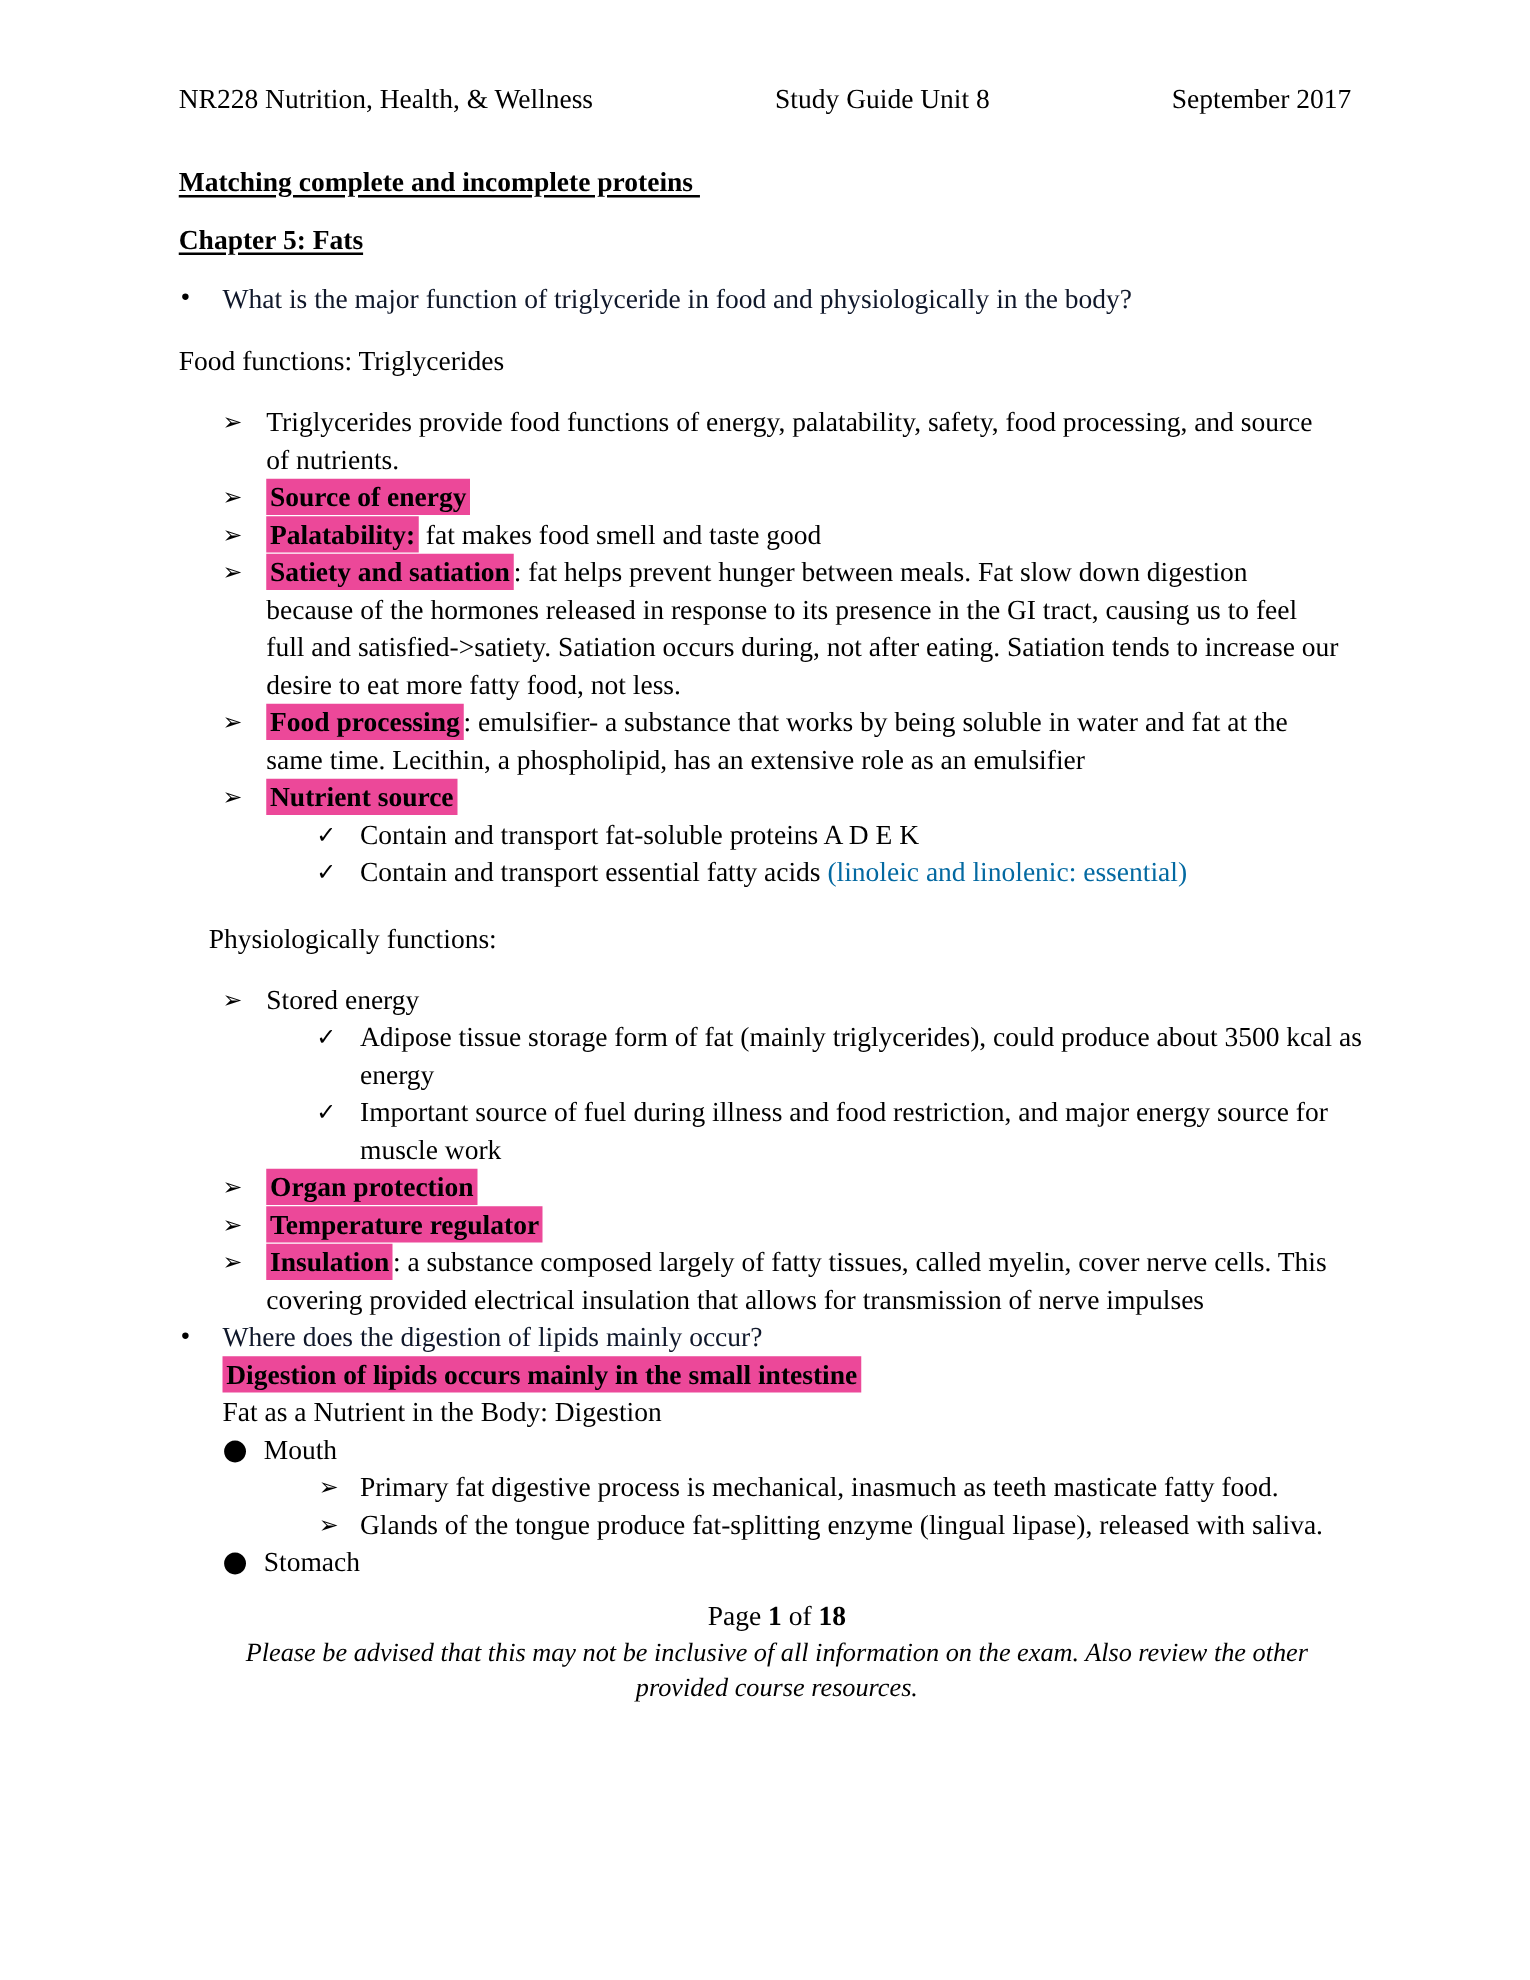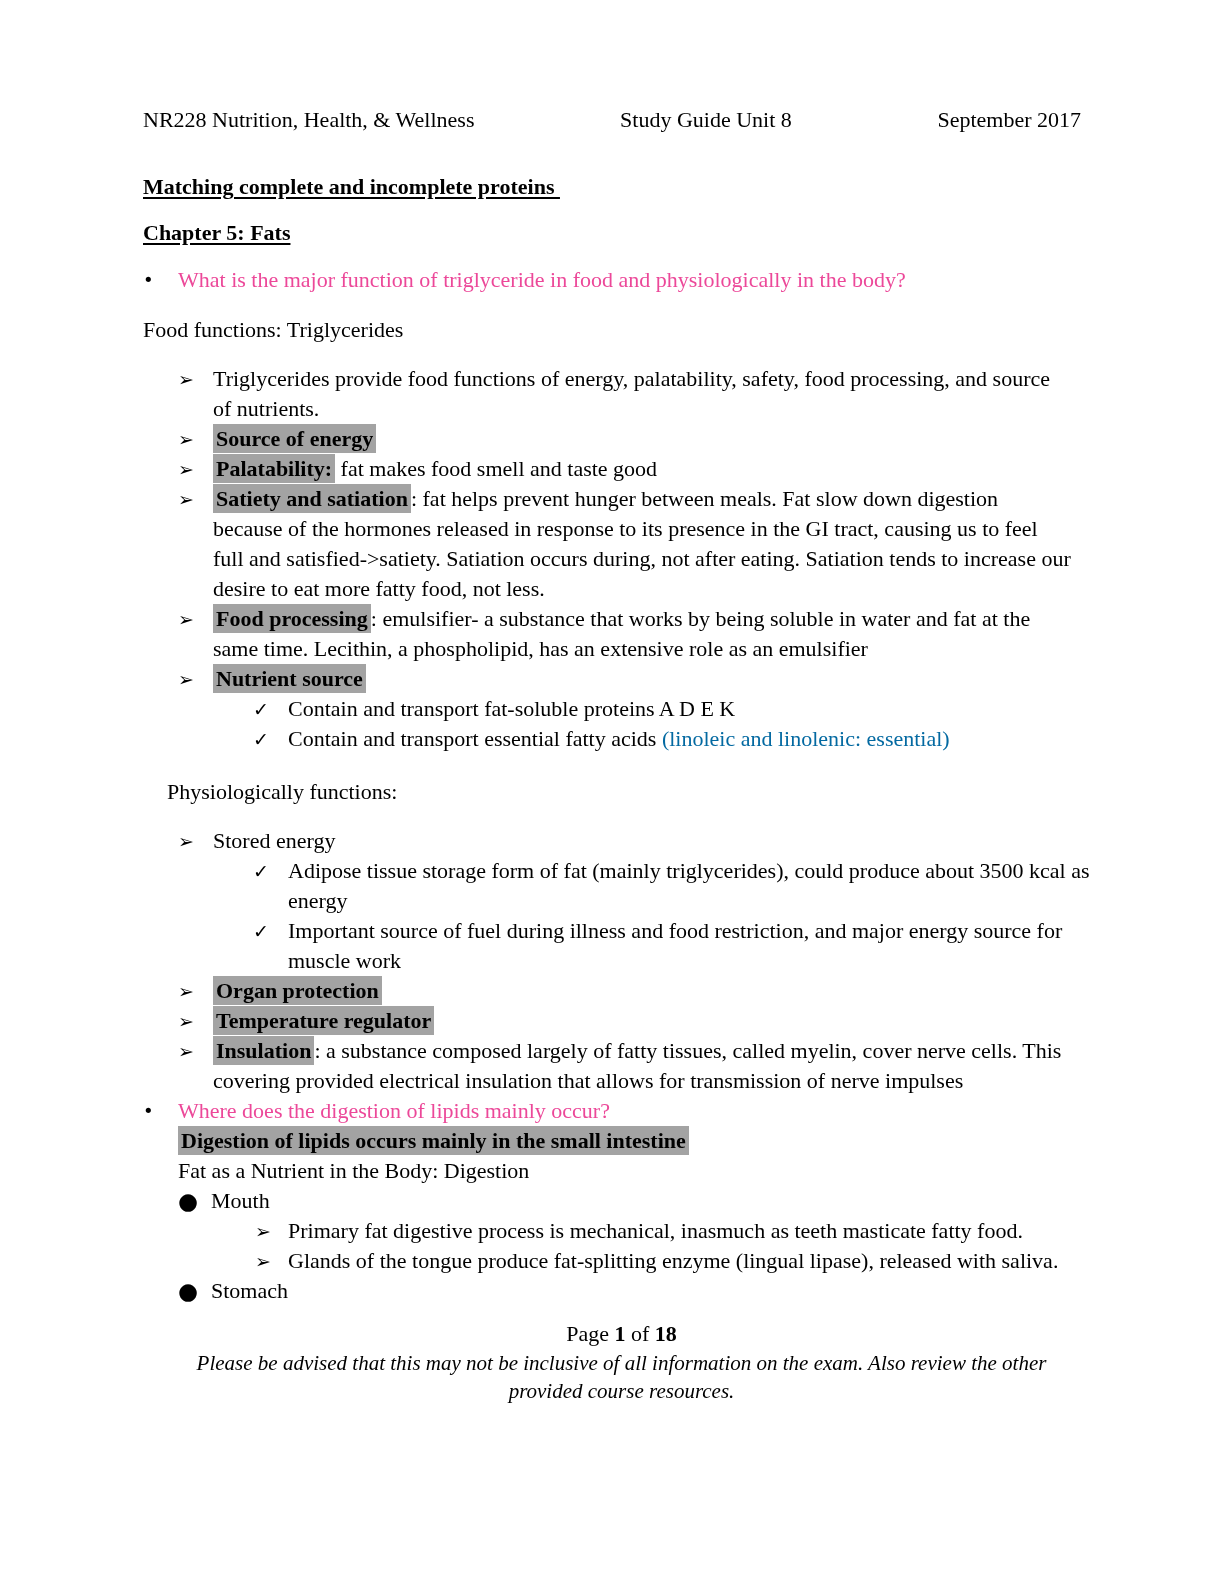--- a/index.html
+++ b/index.html
@@ -6,21 +6,21 @@
   html, body { margin: 0; padding: 0; }
   body {
     width: 1224px; height: 1584px;
     background: #ffffff;
     font-family: "Liberation Serif", "DejaVu Serif", serif;
     font-size: 22px; line-height: 30px; color: #000000;
   }
   .page {
     position: relative;
     width: 1224px; height: 1584px;
-    padding: 105px 124px 0 143px;
+    padding: 64px 124px 0 143px;
     overflow: hidden;
     background: #ffffff;
   }
   
   .doc-header { display: flex; justify-content: space-between; padding-right: 19px; }
   .mb37 { margin-bottom: 37px; }
   .mb20 { margin-bottom: 20px; }
   .mb19 { margin-bottom: 19px; }
   .mb17 { margin-bottom: 17px; }
   .mb16 { margin-bottom: 16px; }
@@ -31,34 +31,34 @@
     font-weight: 700;
     text-decoration: underline;
     text-decoration-thickness: 2px;
     text-underline-offset: 3px;
   }
   
   .li { display: flex; align-items: flex-start; }
   .b { flex: 0 0 auto; line-height: 30px; }
   .t { flex: 1 1 auto; }
   .q .b { width: 35px; font-family: "DejaVu Sans", sans-serif; font-size: 18px; }
-  .q .t { color: #ec4899; }
+  .q .t { color: #0f172a; }
   .arw { margin-left: 35px; }
   .arw .b { width: 35px; font-family: "DejaVu Sans", sans-serif; font-size: 19px; }
   .arw .t { max-width: 860px; }
   .chk { margin-left: 110px; }
   .chk .b { width: 35px; font-family: "DejaVu Sans", sans-serif; font-size: 19px; }
   .dot { margin-left: 35px; }
   .dot .b { width: 33px; font-family: "DejaVu Sans", sans-serif; font-size: 23px; }
   .sub { margin-left: 112px; }
   .sub .b { width: 33px; font-family: "DejaVu Sans", sans-serif; font-size: 19px; }
   .sub .t { max-width: 810px; }
   .ind { margin-left: 35px; }
   
-  .hl { background: #a3a3a3; font-weight: 700; padding: 2px 3px; text-align: right; }
+  .hl { background: #ec4899; font-weight: 700; padding: 2px 3px; text-align: right; }
   .red { color: #0369a1; }
   .bold { font-weight: 700; }
   
   .footer { text-align: center; }
   .pageline { line-height: 30px; }
   .disclaimer {
     width: 920px; margin: 0 auto;
     font-style: italic; font-size: 21px; line-height: 28px;
     text-align: center;
   }

